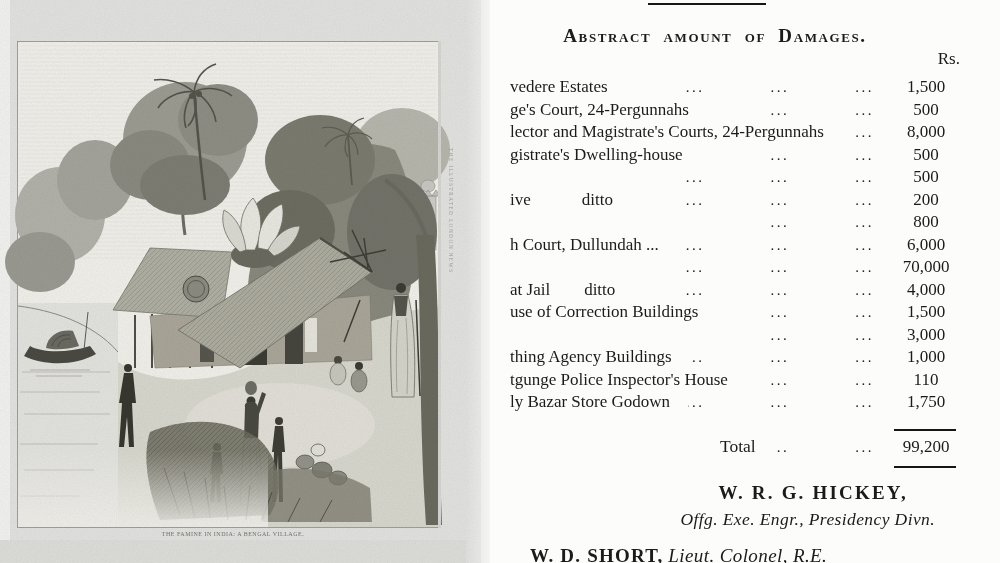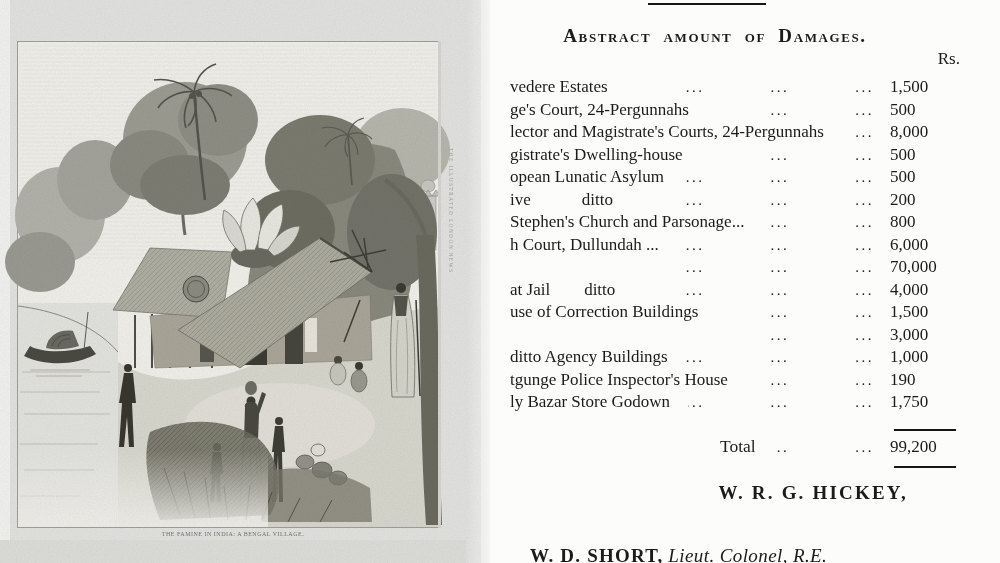--- a/index.html
+++ b/index.html
@@ -19,21 +19,21 @@
        color:#1b1b1b;overflow:hidden;}
   .toprule{position:absolute;left:158px;top:3px;width:118px;height:2.4px;background:#161616;}
   .title{position:absolute;top:25px;left:45px;width:360px;text-align:center;font-size:19px;
          font-variant:small-caps;font-weight:600;letter-spacing:1.6px;word-spacing:6px;}
   .rs{position:absolute;top:49px;right:40px;font-size:17px;text-align:center;}
   .rows{position:absolute;top:77px;left:0;right:38px;margin-left:20px;}
   .row{display:flex;align-items:baseline;height:22.5px;font-size:17px;}
   .lab{white-space:pre;flex:0 0 auto;}
   .dots{flex:1 1 auto;display:flex;justify-content:flex-end;gap:66px;margin:0 16px 0 18px;overflow:hidden;}
   .dg{letter-spacing:2.5px;font-size:15px;color:#1d1d1d;}
-  .amt{width:72px;text-align:left;font-size:17px;flex:0 0 auto;}
+  .amt{width:72px;text-align:center;font-size:17px;flex:0 0 auto;}
   .rule-above{position:absolute;top:429px;right:44px;width:62px;height:1.6px;background:#161616;}
   .rule-below{position:absolute;top:466px;right:44px;width:62px;height:2.2px;background:#161616;}
   .totalrow{position:absolute;top:436px;left:0;right:38px;display:flex;align-items:baseline;font-size:17.5px;}
   .tsp{width:230px;flex:0 0 auto;}
   .sig-name{position:absolute;top:482px;right:92px;font-size:19px;font-weight:600;letter-spacing:2.2px;}
   .sig-title{position:absolute;top:509px;right:65px;font-size:17.5px;font-style:italic;letter-spacing:.4px;}
   .footer{position:absolute;top:545px;left:40px;font-size:19px;white-space:nowrap;}
   .footer-name{font-weight:600;letter-spacing:1.2px;}
   .footer-rank{font-style:italic;letter-spacing:.4px;}
 </style>
@@ -278,40 +278,38 @@
         <div class="row">
           <span class="lab">gistrate's Dwelling-house</span>
           <span class="dots">
             <span class="dg">...</span>
             <span class="dg">...</span>
             <span class="dg">...</span>
           </span>
           <span class="amt">500</span>
         </div>
         <div class="row">
-          <span class="lab">opean Lunatic Asylum</span>
           <span class="dots">
             <span class="dg">...</span>
             <span class="dg">...</span>
             <span class="dg">...</span>
           </span>
           <span class="amt">500</span>
         </div>
         <div class="row">
           <span class="lab">ive            ditto</span>
           <span class="dots">
             <span class="dg">...</span>
             <span class="dg">...</span>
             <span class="dg">...</span>
             <span class="dg">...</span>
           </span>
           <span class="amt">200</span>
         </div>
         <div class="row">
-          <span class="lab">Stephen's Church and Parsonage...</span>
           <span class="dots">
             <span class="dg">...</span>
             <span class="dg">...</span>
           </span>
           <span class="amt">800</span>
         </div>
         <div class="row">
           <span class="lab">h Court, Dullundah ...</span>
           <span class="dots">
             <span class="dg">...</span>
@@ -348,35 +346,35 @@
           <span class="amt">1,500</span>
         </div>
         <div class="row">
           <span class="dots">
             <span class="dg">...</span>
             <span class="dg">...</span>
           </span>
           <span class="amt">3,000</span>
         </div>
         <div class="row">
-          <span class="lab">ditto Agency Buildings</span>
+          <span class="lab">thing Agency Buildings</span>
           <span class="dots">
             <span class="dg">...</span>
             <span class="dg">...</span>
             <span class="dg">...</span>
           </span>
           <span class="amt">1,000</span>
         </div>
         <div class="row">
           <span class="lab">tgunge Police Inspector's House</span>
           <span class="dots">
             <span class="dg">...</span>
             <span class="dg">...</span>
           </span>
-          <span class="amt">190</span>
+          <span class="amt">110</span>
         </div>
         <div class="row">
           <span class="lab">ly Bazar Store Godown</span>
           <span class="dots">
             <span class="dg">...</span>
             <span class="dg">...</span>
             <span class="dg">...</span>
           </span>
           <span class="amt">1,750</span>
         </div>
@@ -388,18 +386,19 @@
       <span class="lab">Total</span>
       <span class="dots">
           <span class="dg">...</span>
           <span class="dg">...</span>
         </span>
       <span class="amt">99,200</span>
     </div>
     <div class="rule-below"></div>
 
     <div class="sig-name">W. R. G. HICKEY,</div>
+    <div class="sig-title">Offg. Exe. Engr., Presidency Divn.</div>
     <div class="footer">
       <span class="footer-name">W. D. SHORT,</span>
       <span class="footer-rank"> Lieut. Colonel, R.E.</span>
     </div>
   </div>
 </div>
 
 </body></html>

